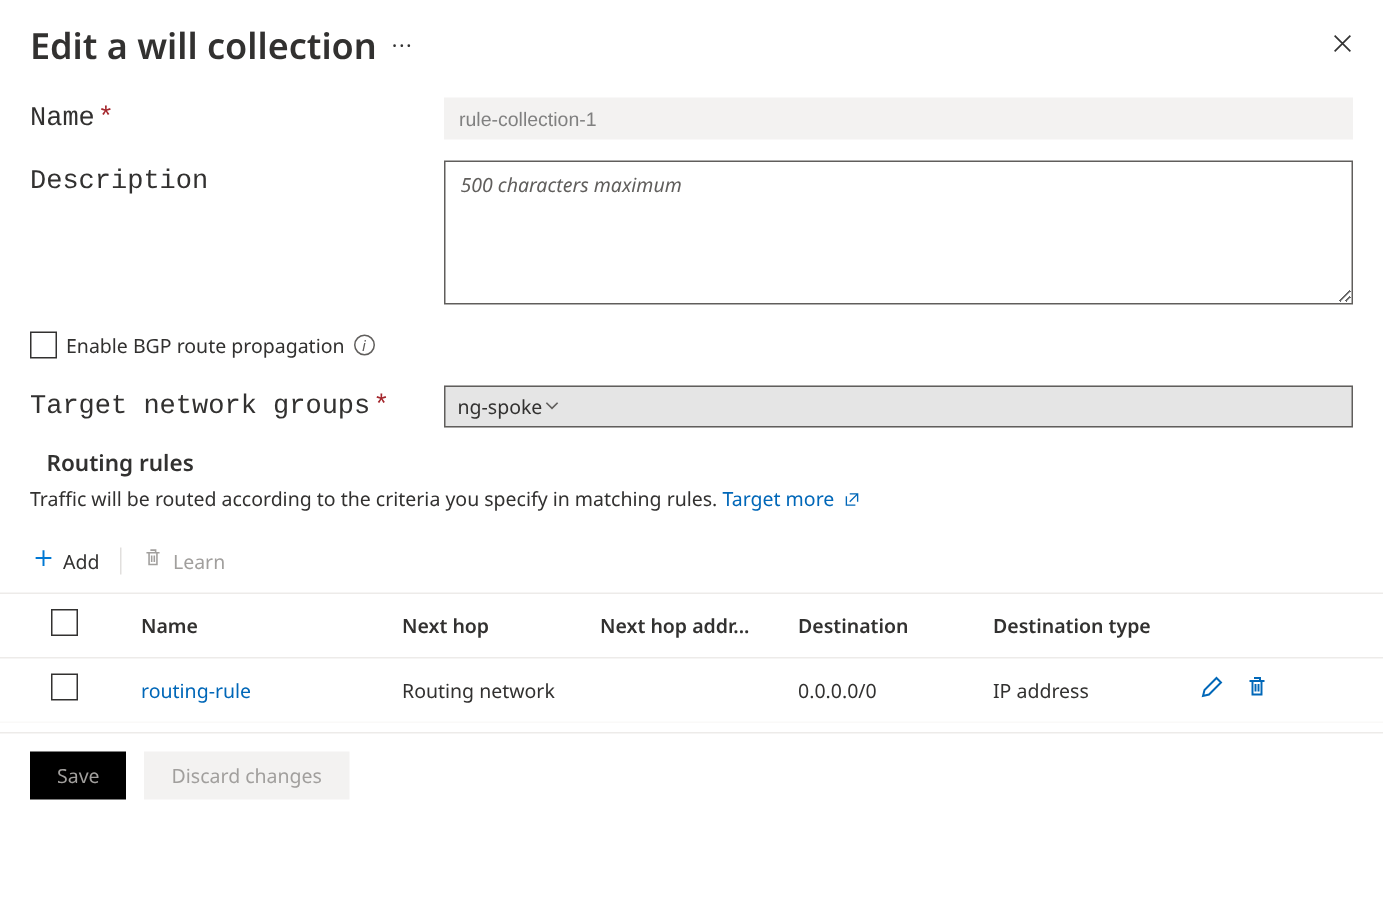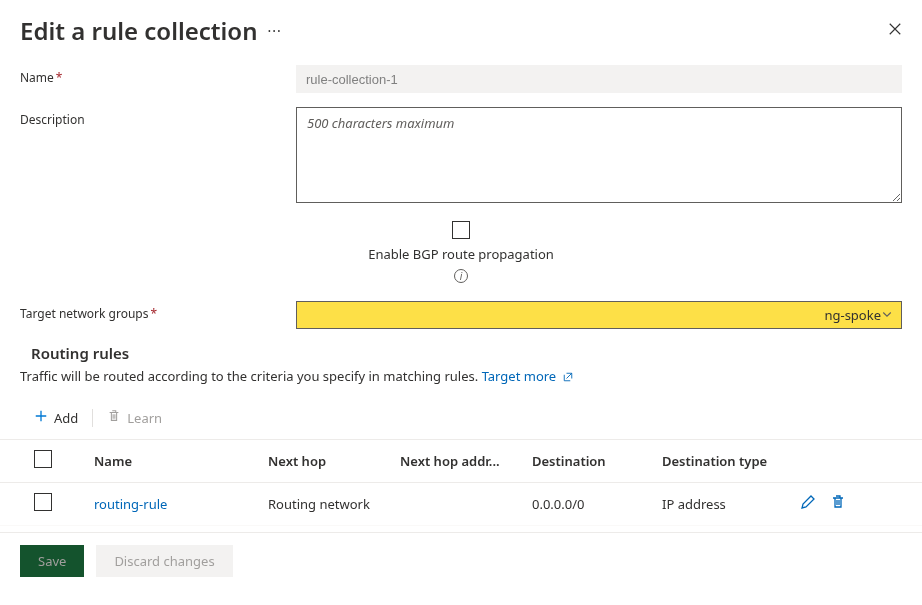--- a/index.html
+++ b/index.html
@@ -22,21 +22,21 @@
     font-size: 24px;
     font-weight: 600;
     margin: 0 10px 0 0;
   }
   .header .dots { font-size: 14px; color: #333; letter-spacing:1px; }
   .header .close { margin-left: auto; cursor:pointer; }
   .header .close svg { width:14px; height:14px; stroke:#333; fill:none; stroke-width:1.3; }
 
   .form { padding: 10px 20px 0 20px; }
   .row { display:flex; align-items:flex-start; margin-bottom: 14px; }
-  .row .label { width: 276px; padding-top:4px; font-size:12px; color:#323130; }
+  .row .label { width: 276px; padding-top:4px; font-size:18px; color:#323130;font-family:Liberation Mono, monospace; }
   .req { color:#a4262c; margin-left:2px; }
   .row .ctrl { flex:1; }
 
   .ro-input {
     background:#f3f2f1;
     border:none;
     height:28px;
     padding:0 10px;
     width:100%;
     font-size:13px;
@@ -48,59 +48,59 @@
     border:1px solid #605e5c;
     resize:both;
     padding:6px 10px;
     font-size:13px;
     font-style:italic;
     color:#333;
     font-family: inherit;
   }
   .textarea::placeholder { color:#605e5c; font-style:italic; }
 
-  .checkbox-row { display:flex; align-items:center; gap:6px; margin: 4px 0 18px 0; flex-direction: column; }
+  .checkbox-row { display:flex; align-items:center; gap:6px; margin: 4px 0 18px 0; }
   .cb {
     width:18px; height:18px; border:1px solid #323130; display:inline-block;
     background:#fff; cursor:pointer;
   }
   .info-icon {
     width:14px; height:14px; border:1px solid #605e5c; border-radius:50%;
     display:inline-flex; align-items:center; justify-content:center;
     font-size:10px; color:#605e5c; font-style:italic; cursor:pointer;
     line-height:1;
   }
 
   .select {
     width:100%;
     height:28px;
     border:1px solid #605e5c;
     display:flex;
     align-items:center;
     padding:0 8px;
-    justify-content:flex-end;
+    justify-content:flex-start;
     cursor:pointer;
-    background:#fde047;
+    background:#e5e5e5;
   }
   .chev svg { width:12px; height:12px; stroke:#605e5c; fill:none; stroke-width:1.5; }
 
   .section-hdr {
     font-weight:600;
     font-size:15px;
     margin: 14px 0 4px 0;
     padding: 0 31px;
   }
   .hint { font-size:13px; color:#323130; padding: 0 20px 14px; }
   .link { color:#0067b8; text-decoration:none; cursor:pointer; }
   .ext-icon { display:inline-block; vertical-align:middle; margin-left:2px; }
   .ext-icon svg { width:12px; height:12px; stroke:#0067b8; fill:none; stroke-width:1.2;}
 
   .toolbar {
     display:flex; align-items:center; gap:14px;
-    padding: 8px 20px 12px 34px;
+    padding: 8px 20px 12px 22px;
     border-bottom:1px solid #edebe9;
   }
   .tb-btn { display:flex; align-items:center; gap:6px; cursor:pointer; color:#323130; font-size:13px; }
   .tb-btn.disabled { color:#a19f9d; cursor:default; }
   .plus svg { width:14px; height:14px; stroke:#0078d4; fill:none; stroke-width:1.5;}
   .trash svg { width:14px; height:14px; stroke:currentColor; fill:none; stroke-width:1.2;}
   .sep { width:1px; height:18px; background:#e1dfdd; }
 
   .table { width:100%; }
   .thead, .trow {
@@ -123,29 +123,29 @@
 
   .divider-bottom { border-top:1px solid #edebe9; margin-top:6px; }
 
   .footer {
     display:flex; gap:12px; padding: 12px 20px 0;
   }
   .btn {
     height:32px; padding:0 18px; border:none; cursor:pointer;
     font-size:13px; font-family:inherit;
   }
-  .btn-primary { background:#14532d; color:#a19f9d; }
+  .btn-primary { background:#000000; color:#a19f9d; }
   .btn-default { background:#f3f2f1; color:#a19f9d; }
 </style>
 </head>
 <body>
 
 <div class="panel">
   <div class="header">
-    <h1>Edit a rule collection</h1>
+    <h1>Edit a will collection</h1>
     <span class="dots">···</span>
     <span class="close">
       <svg viewBox="0 0 16 16">
           <path d="M2 2 L14 14 M14 2 L2 14"></path>
         </svg>
     </span>
   </div>
 
   <div class="form">
     <div class="row">

